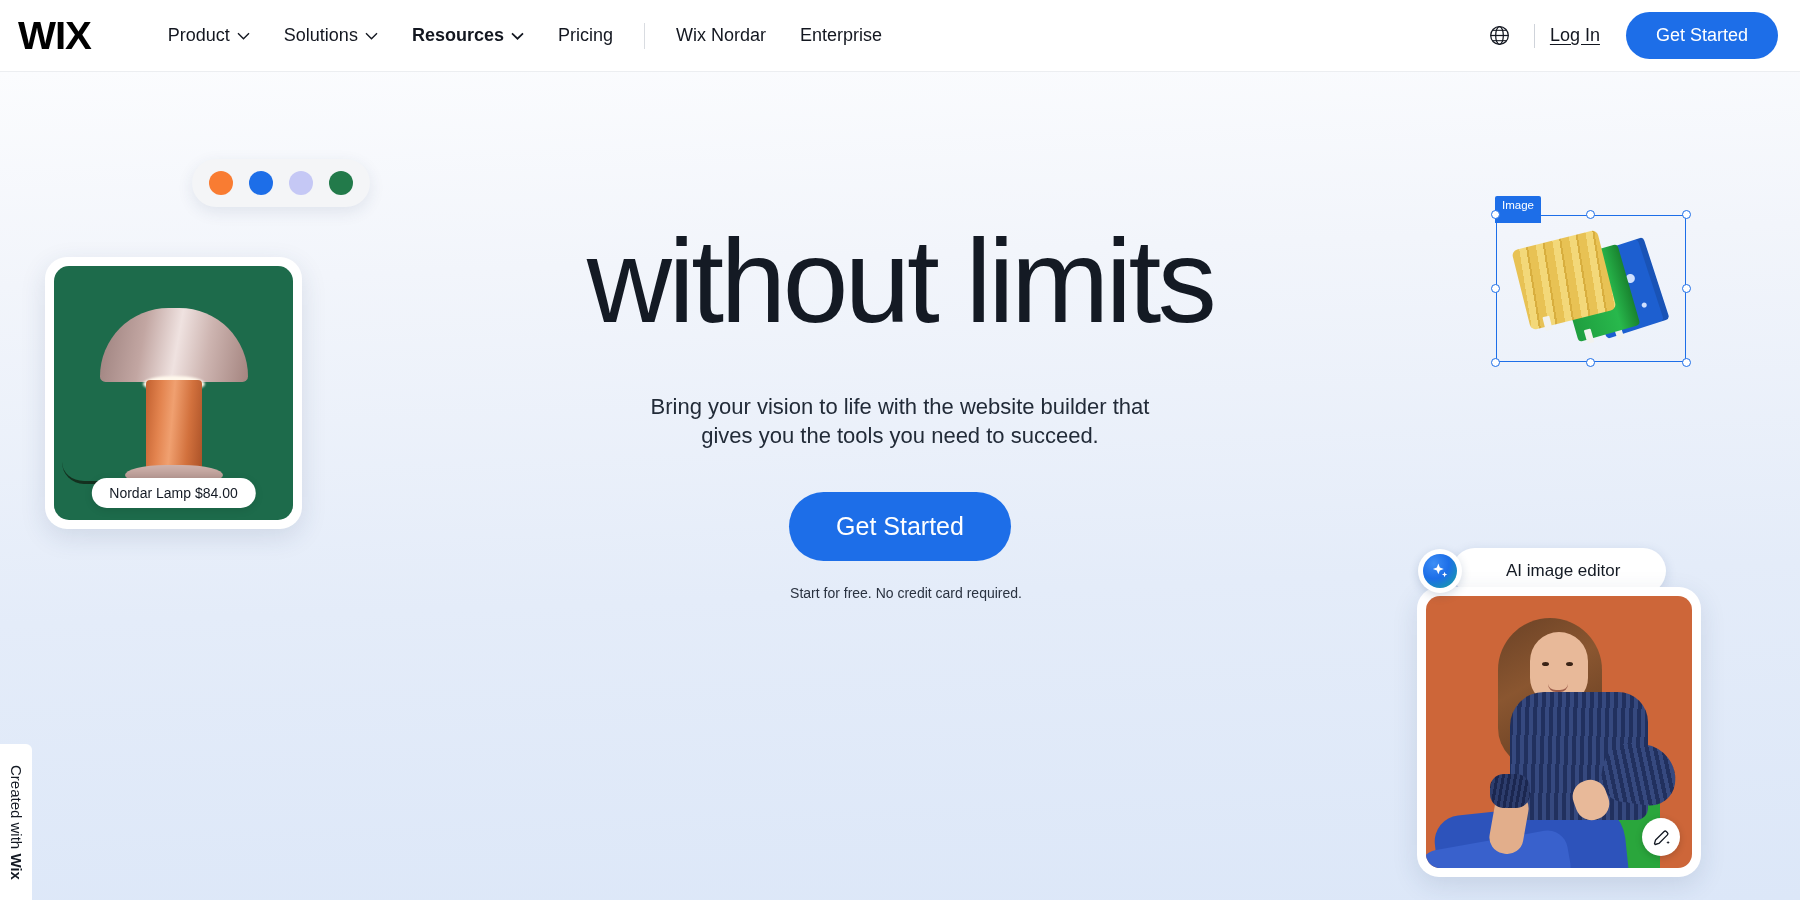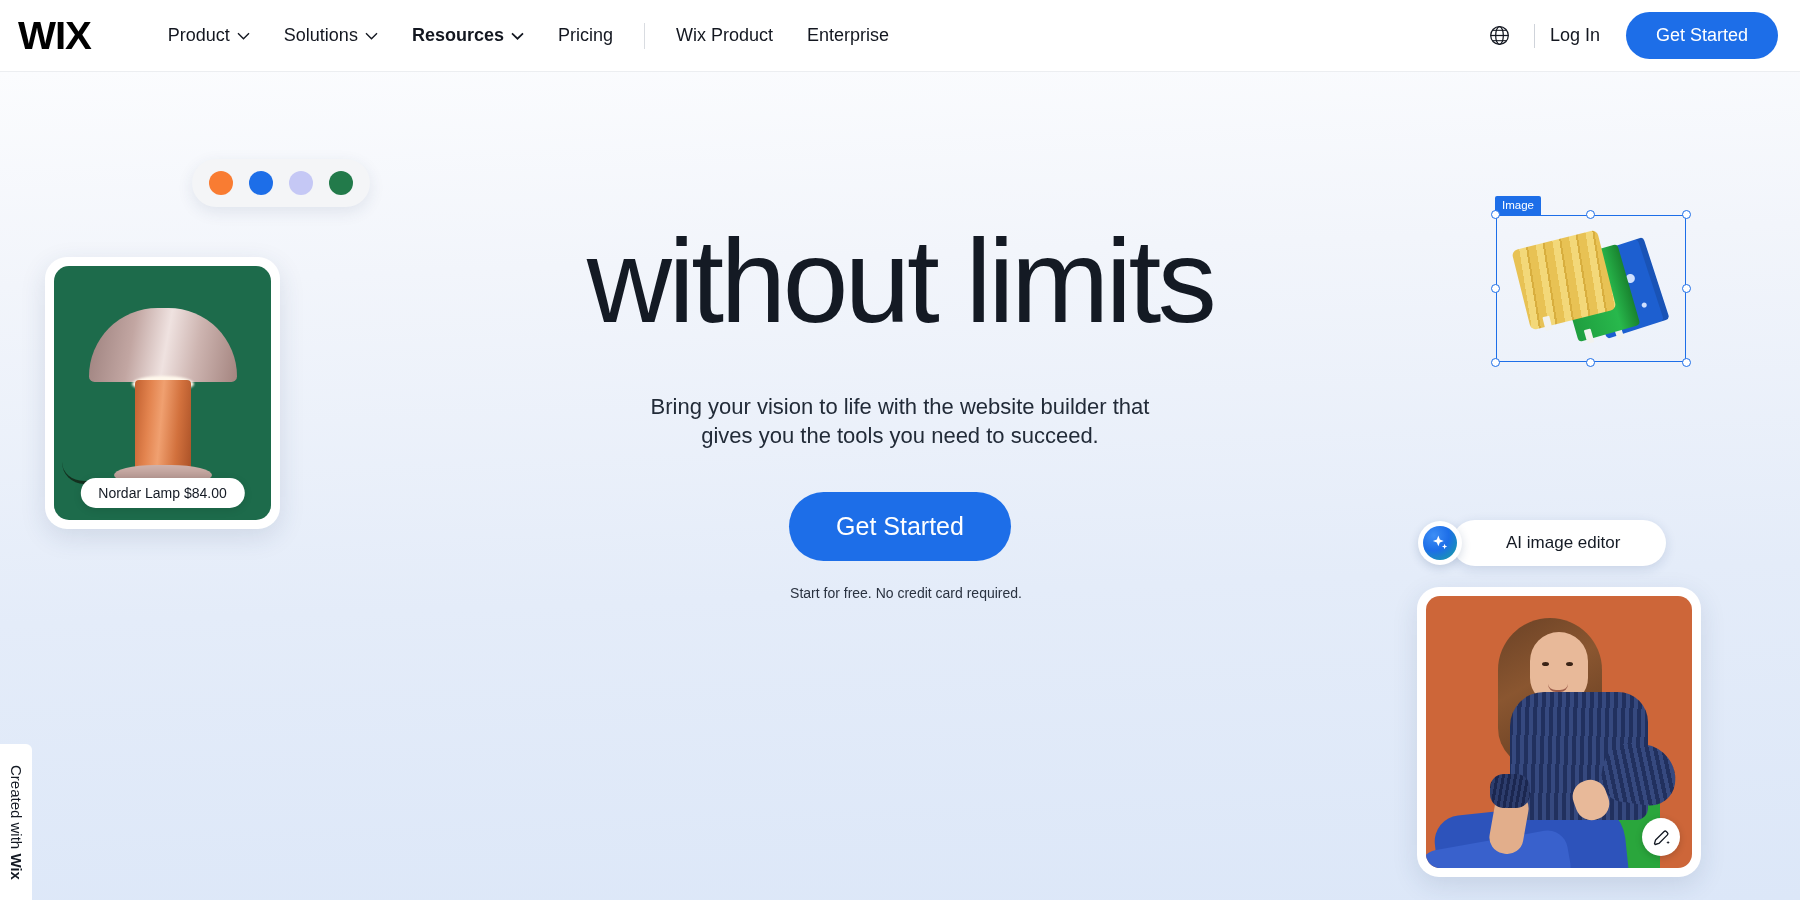--- a/index.html
+++ b/index.html
@@ -31,21 +31,21 @@
   .chev{ display:block; }
   .nav-divider{
     width:1px; height:26px; background:#d9dce1; margin:0 14px;
   }
   .header-right{
     margin-left:auto; display:flex; align-items:center; margin-right:22px; gap:0;
   }
   .globe-btn{ padding:4px 8px; cursor:pointer; display:flex; }
   .hdr-divider{ width:1px; height:24px; background:#cfd3da; margin:0 15px; }
   .login{
-    font-size:18px; color:#131720; 
+    font-size:18px; color:#131720; text-decoration:underline;
     text-underline-offset:3px; cursor:pointer; margin-right:26px;
   }
   .get-started-hdr{
     background:#1d6ee8; color:#fff; border:none; border-radius:40px;
     font-size:18px; padding:13px 30px; cursor:pointer;
     font-family:"Liberation Sans", sans-serif;
   }
 
   
   .hero{
@@ -82,21 +82,21 @@
   .swatches{
     position:absolute; left:192px; top:87px;
     background:#f4f5f7; border-radius:40px;
     padding:12px 17px; display:flex; gap:16px; align-items:center;
     box-shadow:0 5px 16px rgba(40,60,100,.10);
   }
   .dot{ width:24px; height:24px; border-radius:50%; }
 
   
   .lamp-card{
-    position:absolute; left:45px; top:185px; width:235px; height:272px;
+    position:absolute; left:45px; top:185px; width:257px; height:272px;
     background:#fff; border-radius:22px; padding:9px;
     box-shadow:0 8px 26px rgba(40,60,100,.13);
   }
   .lamp-inner{
     width:100%; height:100%; border-radius:15px; overflow:hidden;
     background:#1d6b4b; position:relative;
   }
   .lamp-shade{
     position:absolute; left:50%; top:42px; transform:translateX(-50%);
     width:148px; height:74px;
@@ -131,21 +131,21 @@
 
   
   .img-sel{
     position:absolute; left:1496px; top:143px; width:190px; height:147px;
   }
   .sel-box{
     position:absolute; inset:0; border:1.6px solid #1d6ee8;
   }
   .sel-tag{
     position:absolute; left:-1px; top:-19px; background:#1d6ee8; color:#fff;
-    font-size:11.5px; padding:2px 7px 3px; border-radius:2px 2px 0 0;
+    font-size:11.5px; padding:2px 7px 11px; border-radius:2px 2px 0 0;
     line-height:1.25;
   }
   .handle{
     position:absolute; width:9px; height:9px; border-radius:50%;
     background:#fff; border:1.6px solid #1d6ee8;
   }
   .h-tl{ left:-5px; top:-5px; } .h-tc{ left:50%; margin-left:-5px; top:-5px; }
   .h-tr{ right:-5px; top:-5px; } .h-ml{ left:-5px; top:50%; margin-top:-5px; }
   .h-mr{ right:-5px; top:50%; margin-top:-5px; }
   .h-bl{ left:-5px; bottom:-5px; } .h-bc{ left:50%; margin-left:-5px; bottom:-5px; }
@@ -175,21 +175,21 @@
     left:6px; top:8px; width:88px; height:82px; transform:rotate(-14deg);
     background:repeating-linear-gradient(95deg,#e8c254 0 8px,#f3d879 8px 15px,#d8ae3e 15px 17px);
     border-radius:6px;
   }
   .tab{
     position:absolute; width:7px; height:14px; background:#f2f2ef; border-radius:1px;
   }
 
   
   .ai-pill{
-    position:absolute; left:1418px; top:448px; display:flex; align-items:center;
+    position:absolute; left:1418px; top:476px; display:flex; align-items:center;
   }
   .ai-orb-wrap{
     width:44px; height:44px; border-radius:50%; background:#fff;
     display:flex; align-items:center; justify-content:center;
     box-shadow:0 3px 10px rgba(30,60,110,.18); position:relative; z-index:3;
   }
   .ai-orb{
     width:34px; height:34px; border-radius:50%;
     background:radial-gradient(circle at 32% 28%, #3d8ef5 0%, #1d6ee8 45%, #16a59a 100%);
     display:flex; align-items:center; justify-content:center; color:#fff;
@@ -321,21 +321,21 @@
           <path d="M1 1.3L6.5 6.7 12 1.3" fill="none" stroke="#131720" stroke-width="1.7"></path>
         </svg>
     </div>
     <div class="nav-item">
       <span>Pricing</span>
     </div>
 
     <div class="nav-divider"></div>
 
     <div class="nav-item">
-      <span>Wix Product</span>
+      <span>Wix Nordar</span>
     </div>
     <div class="nav-item">
       <span>Enterprise</span>
     </div>
   </nav>
 
   <div class="header-right">
     <div class="globe-btn">
       <svg width="23" height="23" viewBox="0 0 24 24">
         <circle cx="12" cy="12" r="9.2" fill="none" stroke="#131720" stroke-width="1.3"></circle>

